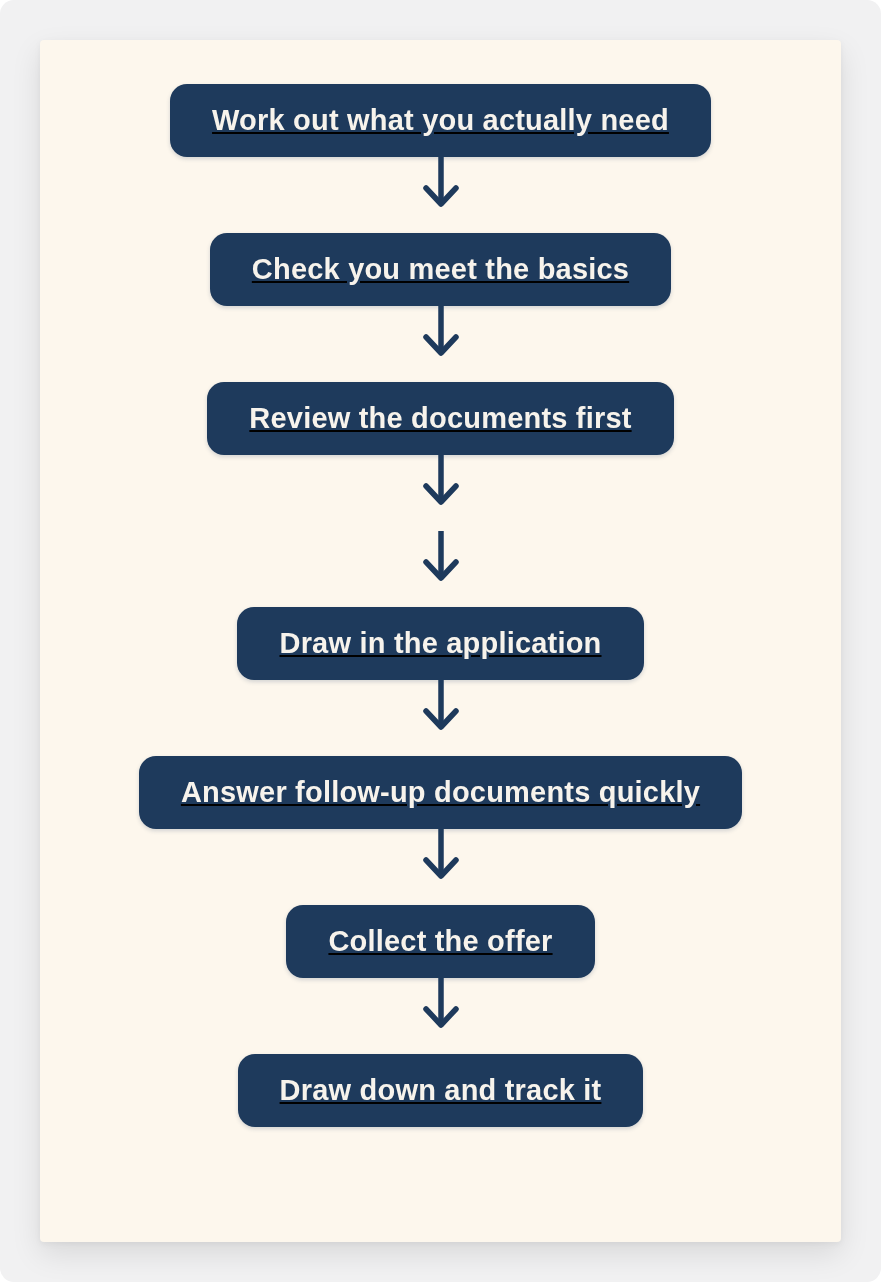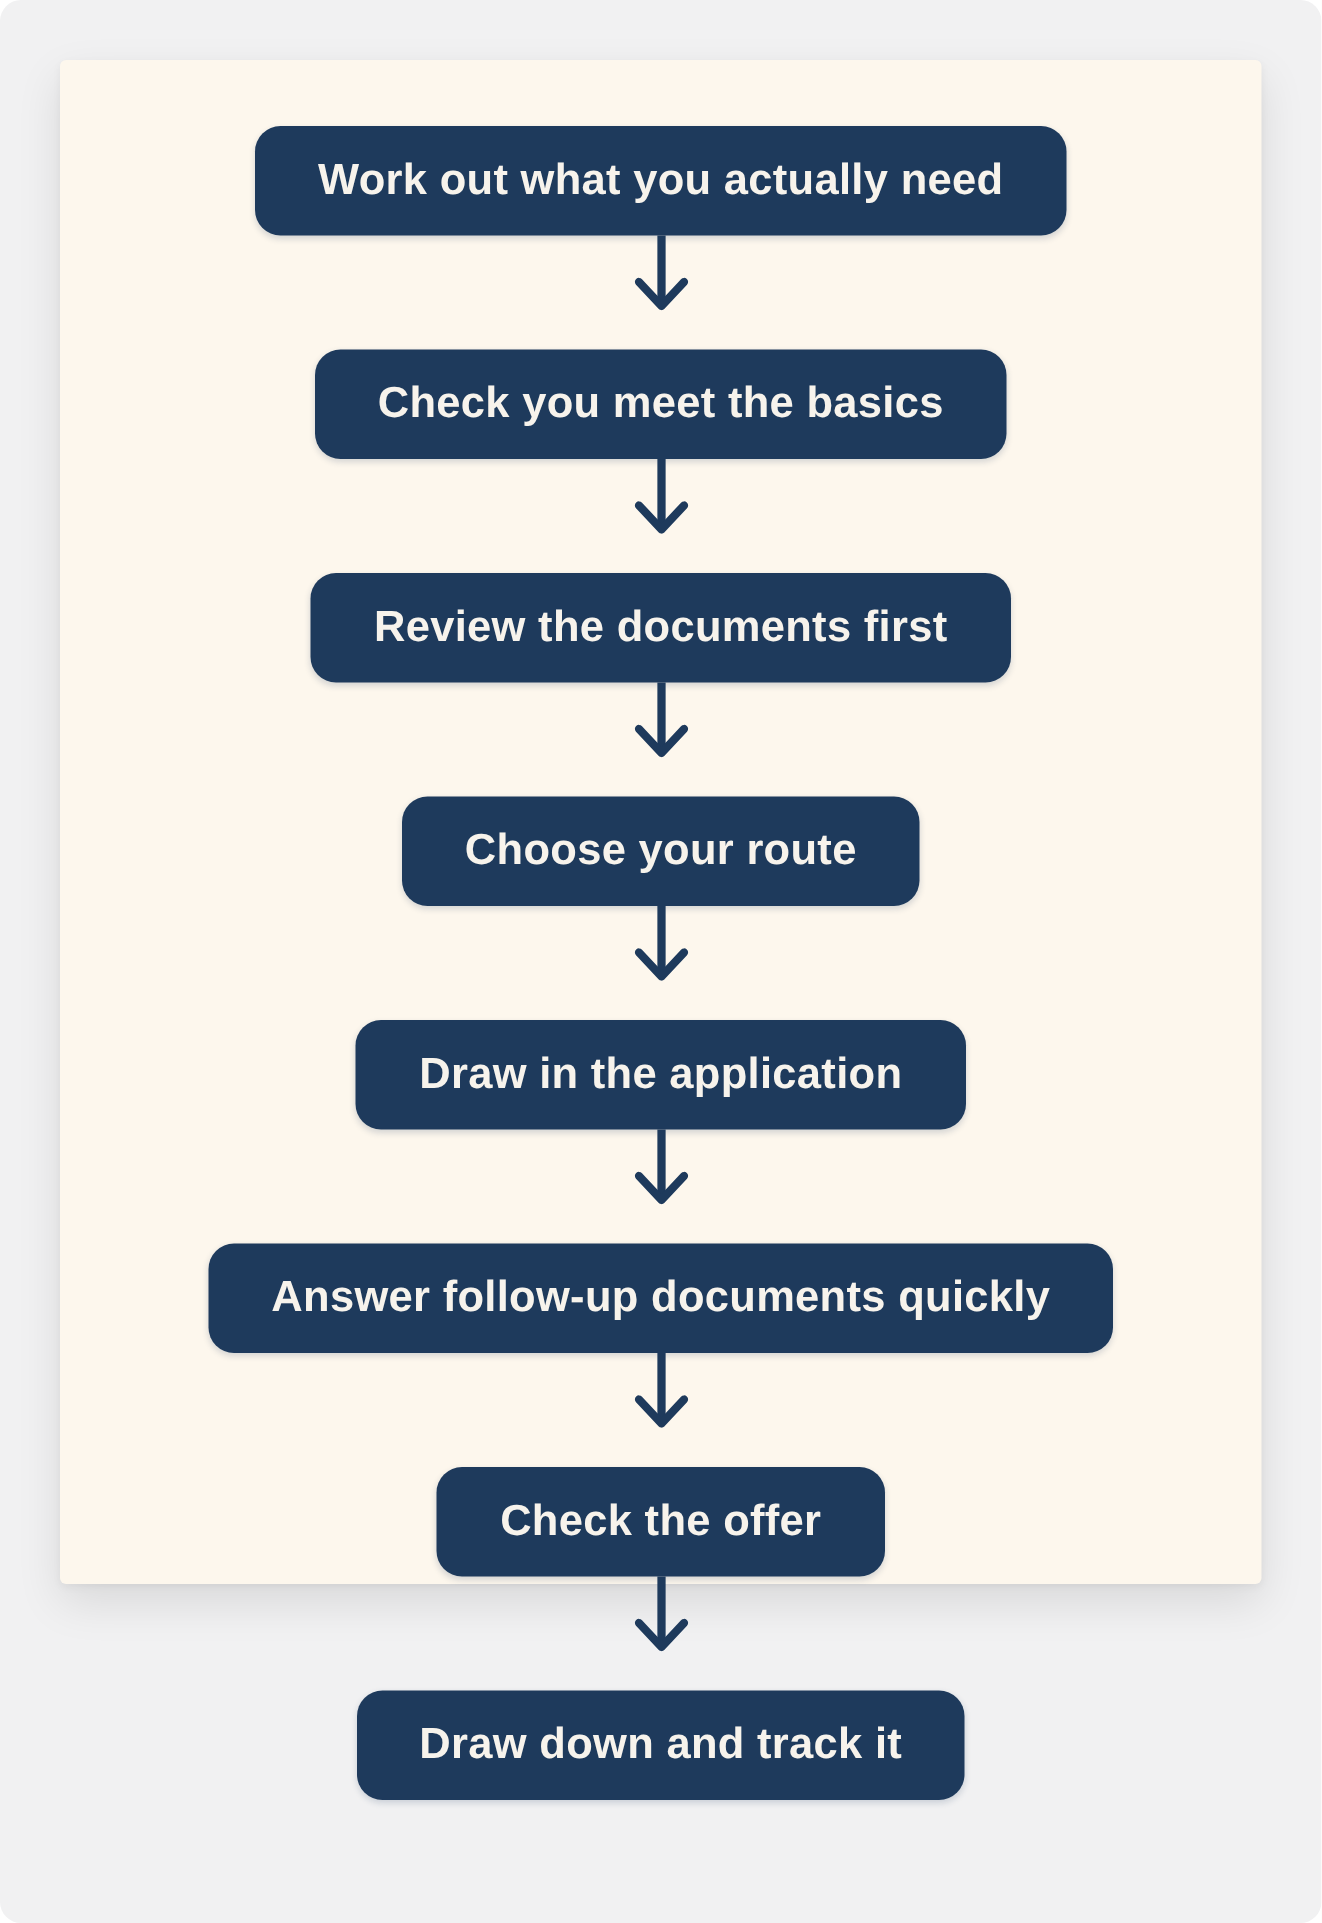--- a/index.html
+++ b/index.html
@@ -14,25 +14,26 @@
   .viewport{
     position:relative;
     width:881px;height:1282px;
     background:var(--page-bg);
     border-radius:14px;
     overflow:hidden;
   }
   .card{
     position:absolute;
     left:40px;top:40px;
-    width:801px;height:1016px;
+    width:801px;height:1202px;
     background:var(--card-bg);
     border-radius:4px;
     box-shadow:0 12px 30px rgba(0,0,0,0.10), 0 2px 6px rgba(0,0,0,0.05);
     box-sizing:border-box;
+    text-decoration:underline;
   }
   .flow{
     height:100%;
     display:flex;
     flex-direction:column;
     align-items:center;
     padding-top:44px;
     box-sizing:border-box;
   }
   .node{
@@ -82,23 +83,20 @@
       </svg>
 
       <div class="node">
         <span>Review the documents first</span>
       </div>
       <svg class="arrow" width="44" height="58" viewBox="0 0 44 58">
         <line x1="22" y1="0" x2="22" y2="45" stroke="currentColor" stroke-width="5.5" stroke-linecap="round"></line>
         <polyline points="7,31 22,47 37,31" fill="none" stroke="currentColor" stroke-width="5.5" stroke-linecap="round" stroke-linejoin="round"></polyline>
       </svg>
 
-      <div class="node">
-        <span>Choose your route</span>
-      </div>
       <svg class="arrow" width="44" height="58" viewBox="0 0 44 58">
         <line x1="22" y1="0" x2="22" y2="45" stroke="currentColor" stroke-width="5.5" stroke-linecap="round"></line>
         <polyline points="7,31 22,47 37,31" fill="none" stroke="currentColor" stroke-width="5.5" stroke-linecap="round" stroke-linejoin="round"></polyline>
       </svg>
 
       <div class="node">
         <span>Draw in the application</span>
       </div>
       <svg class="arrow" width="44" height="58" viewBox="0 0 44 58">
         <line x1="22" y1="0" x2="22" y2="45" stroke="currentColor" stroke-width="5.5" stroke-linecap="round"></line>
@@ -107,21 +105,21 @@
 
       <div class="node">
         <span>Answer follow-up documents quickly</span>
       </div>
       <svg class="arrow" width="44" height="58" viewBox="0 0 44 58">
         <line x1="22" y1="0" x2="22" y2="45" stroke="currentColor" stroke-width="5.5" stroke-linecap="round"></line>
         <polyline points="7,31 22,47 37,31" fill="none" stroke="currentColor" stroke-width="5.5" stroke-linecap="round" stroke-linejoin="round"></polyline>
       </svg>
 
       <div class="node">
-        <span>Check the offer</span>
+        <span>Collect the offer</span>
       </div>
       <svg class="arrow" width="44" height="58" viewBox="0 0 44 58">
         <line x1="22" y1="0" x2="22" y2="45" stroke="currentColor" stroke-width="5.5" stroke-linecap="round"></line>
         <polyline points="7,31 22,47 37,31" fill="none" stroke="currentColor" stroke-width="5.5" stroke-linecap="round" stroke-linejoin="round"></polyline>
       </svg>
 
       <div class="node">
         <span>Draw down and track it</span>
       </div>
 

